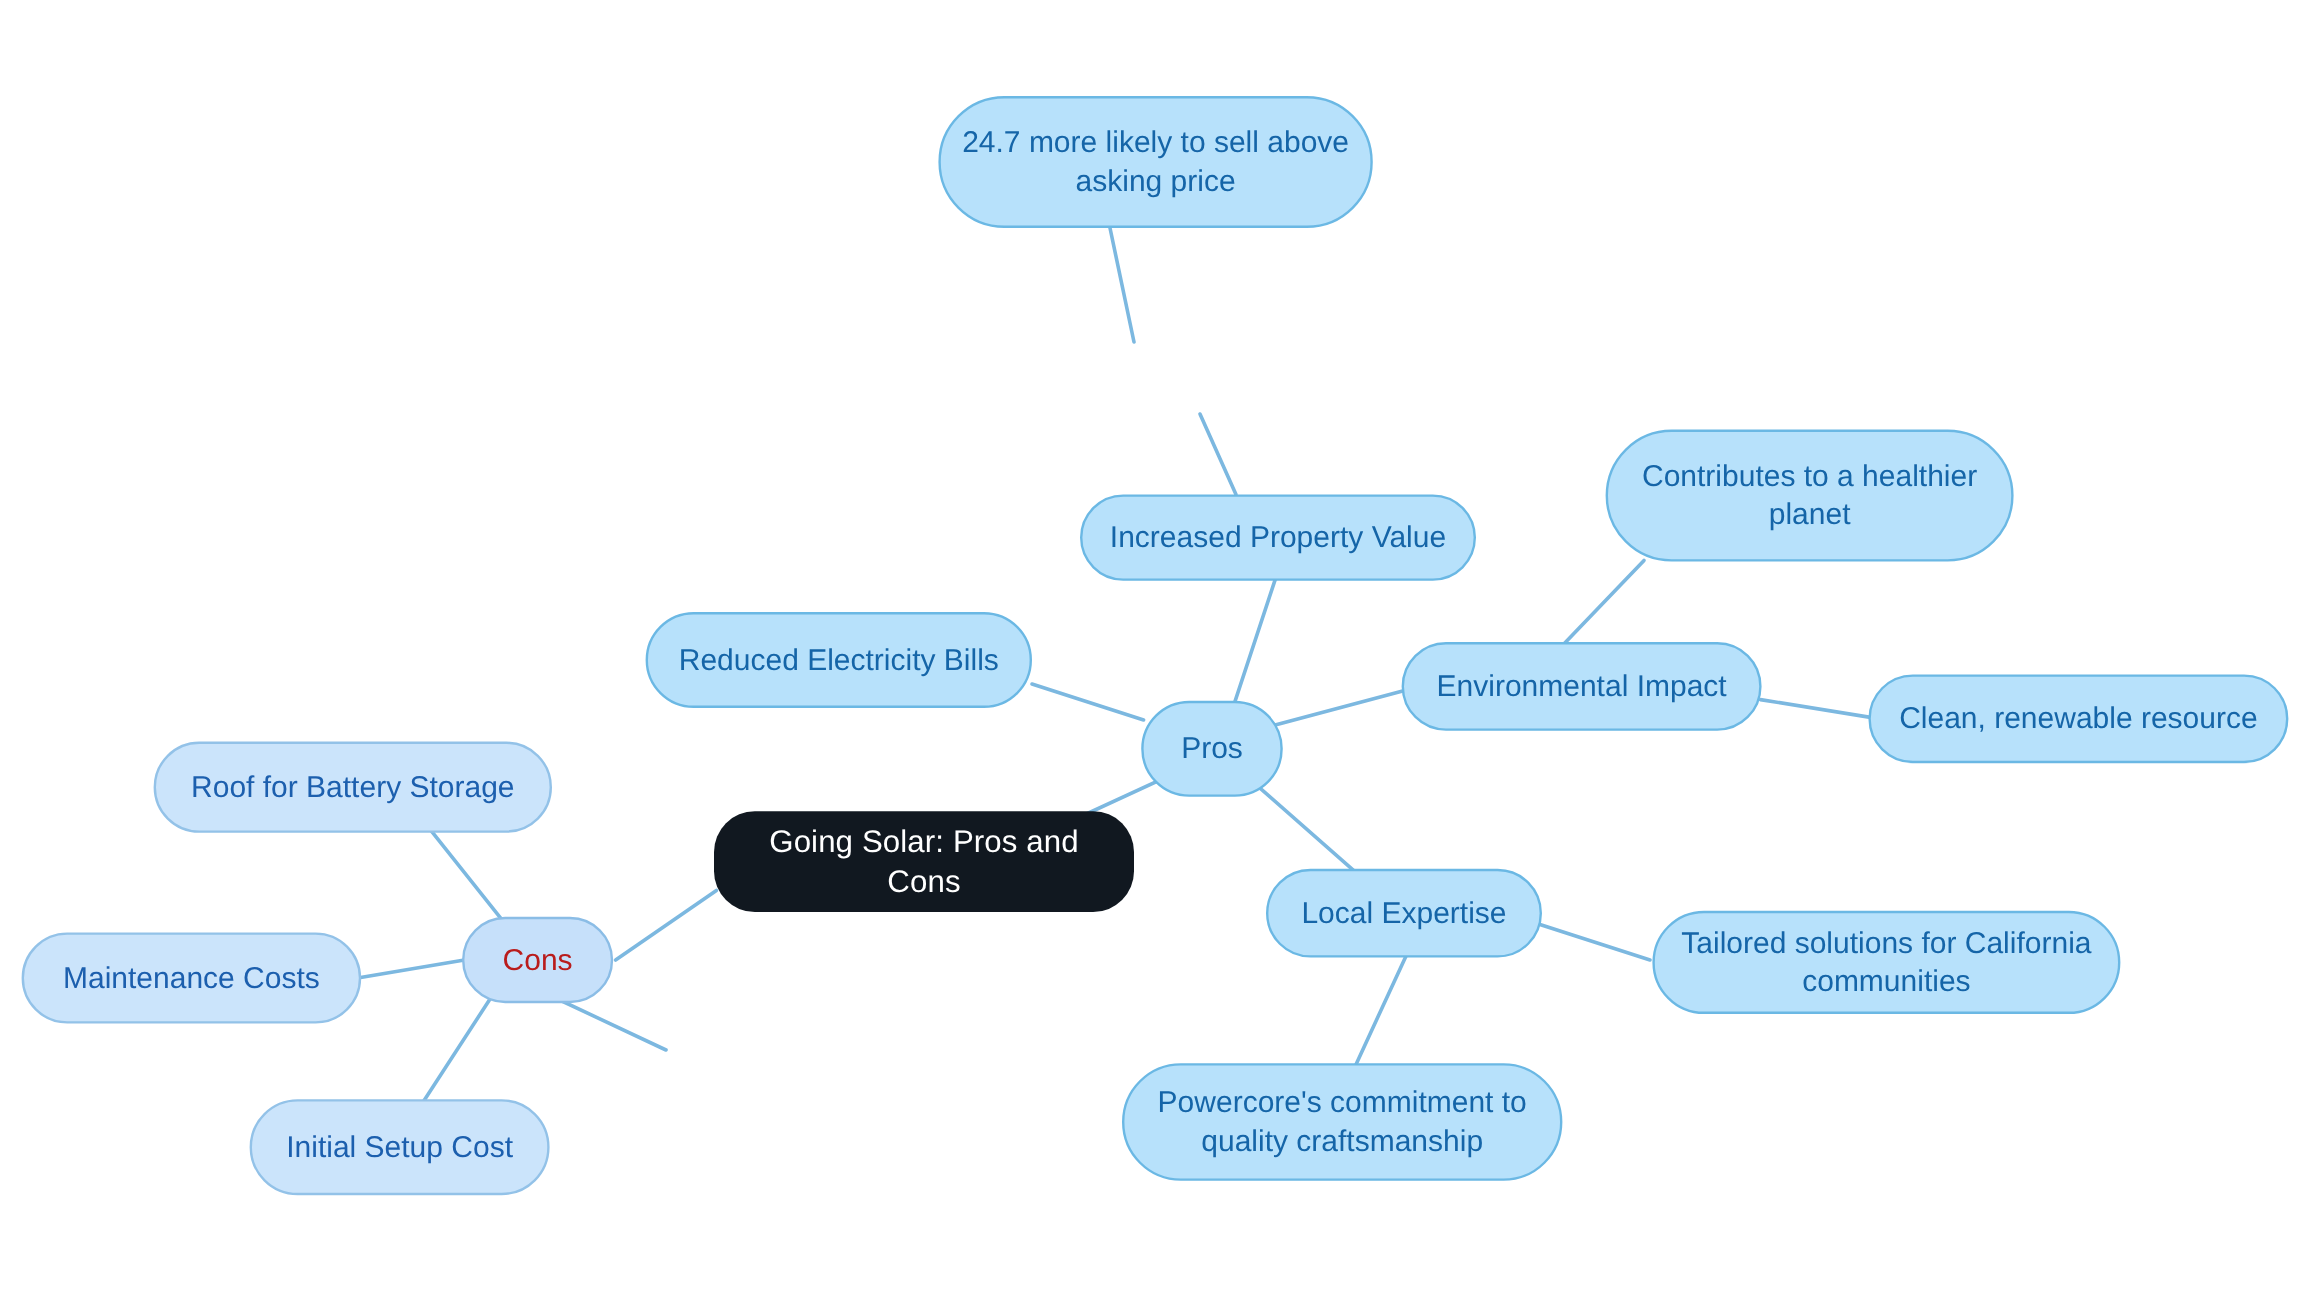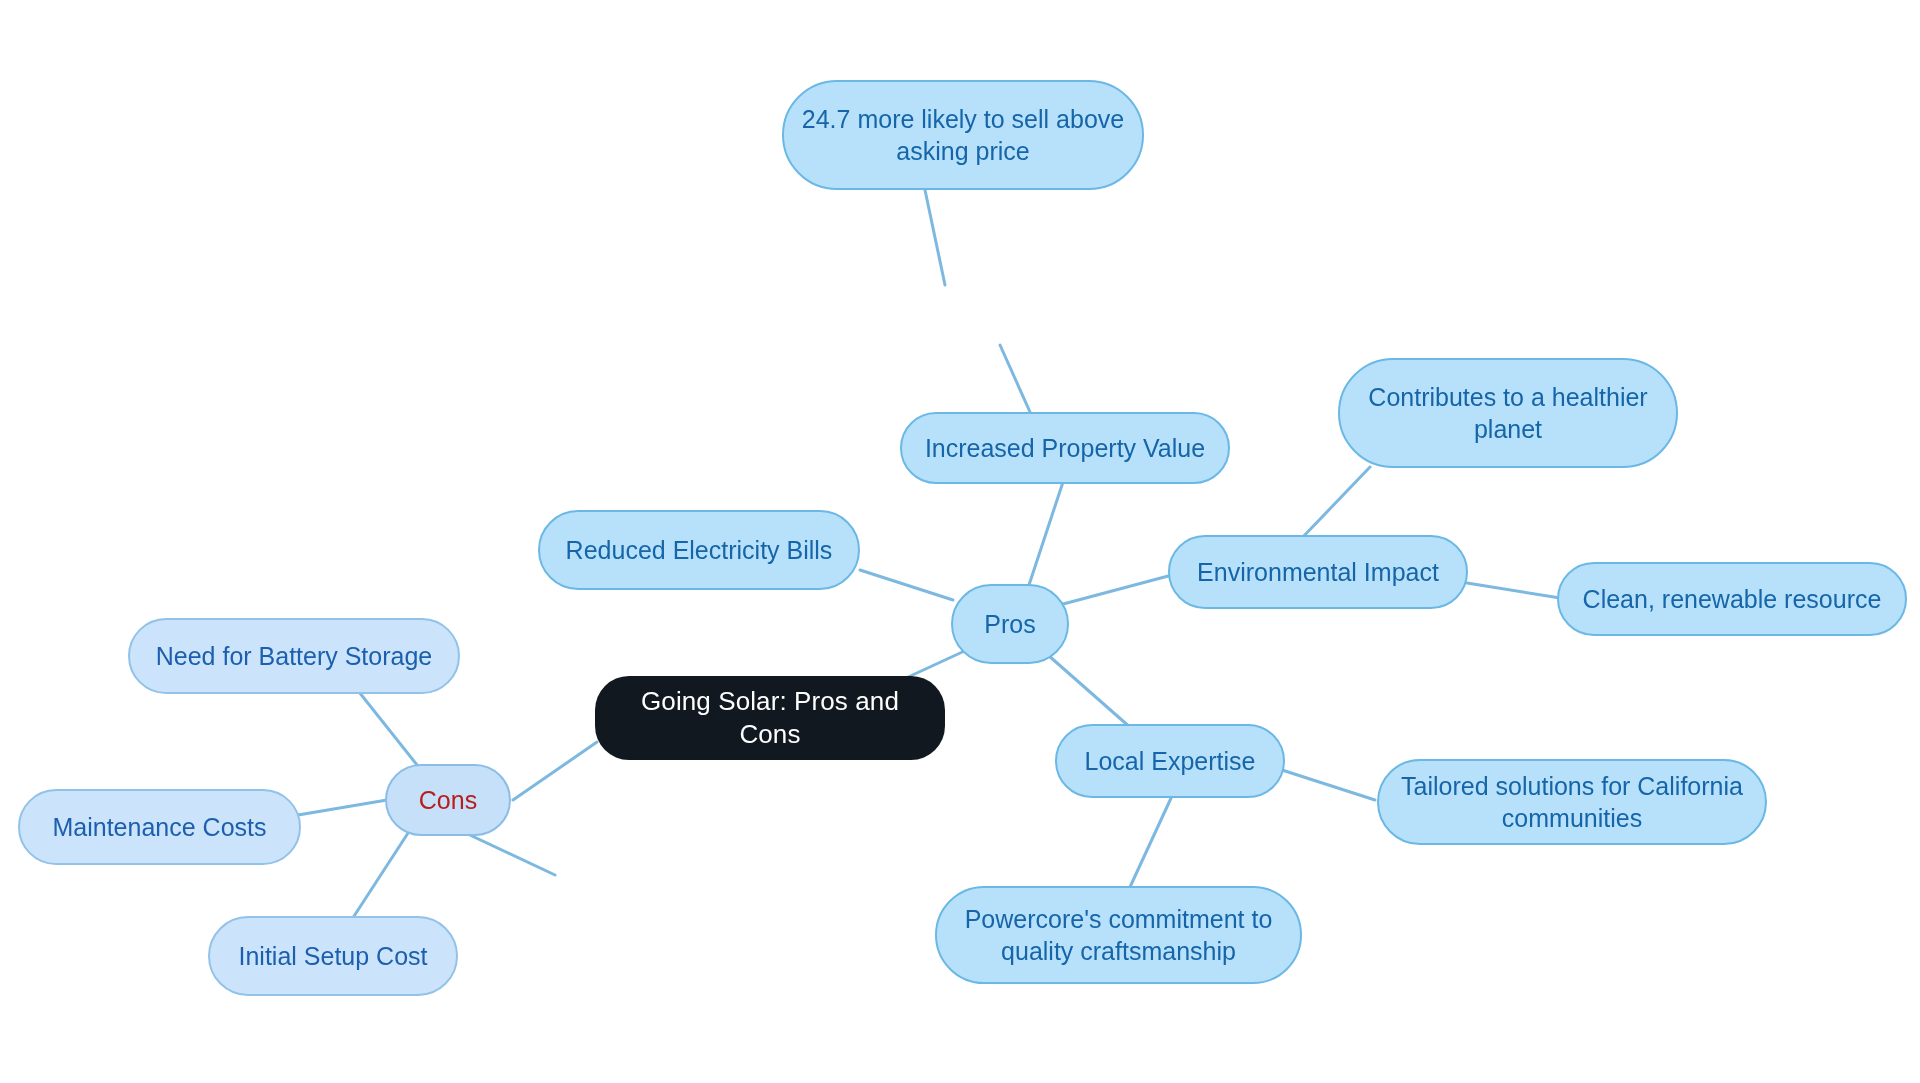--- a/index.html
+++ b/index.html
@@ -158,24 +158,24 @@
     <span>Tailored solutions for California
 communities</span>
   </div>
 
   <div class="node node-leaf" style="left:935px; top:886px; width:367px; height:98px;">
     <span>Powercore's commitment to
 quality craftsmanship</span>
   </div>
 
   <div class="node node-leaf node-cons-leaf" style="left:128px; top:618px; width:332px; height:76px;">
-    <span>Need for Battery Storage</span>
+    <span>Roof for Battery Storage</span>
   </div>
 
-  <div class="node node-leaf node-cons-leaf" style="left:18px; top:777px; width:283px; height:76px;margin-top:12px;">
+  <div class="node node-leaf node-cons-leaf" style="left:18px; top:777px; width:283px; height:76px;">
     <span>Maintenance Costs</span>
   </div>
 
 
   <div class="node node-leaf node-cons-leaf" style="left:208px; top:916px; width:250px; height:80px;">
     <span>Initial Setup Cost</span>
   </div>
 
 </div>
 

